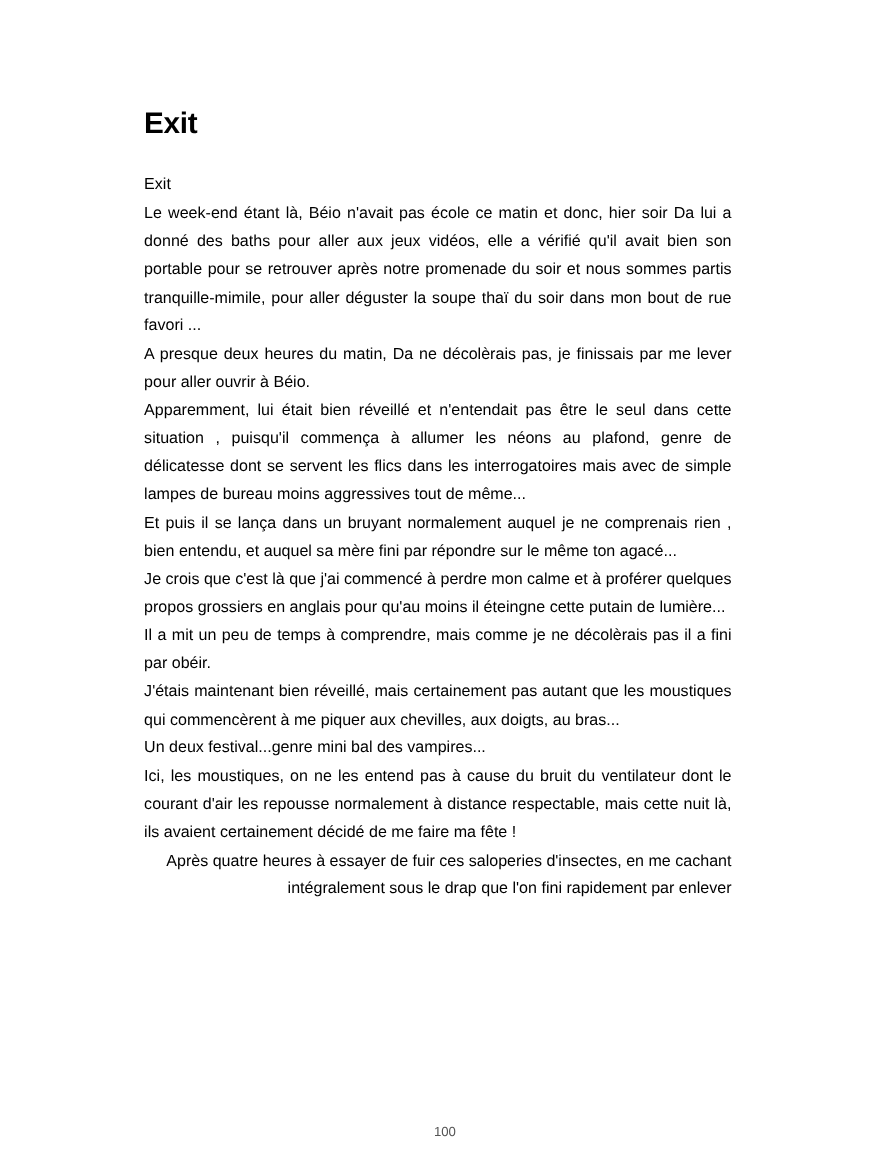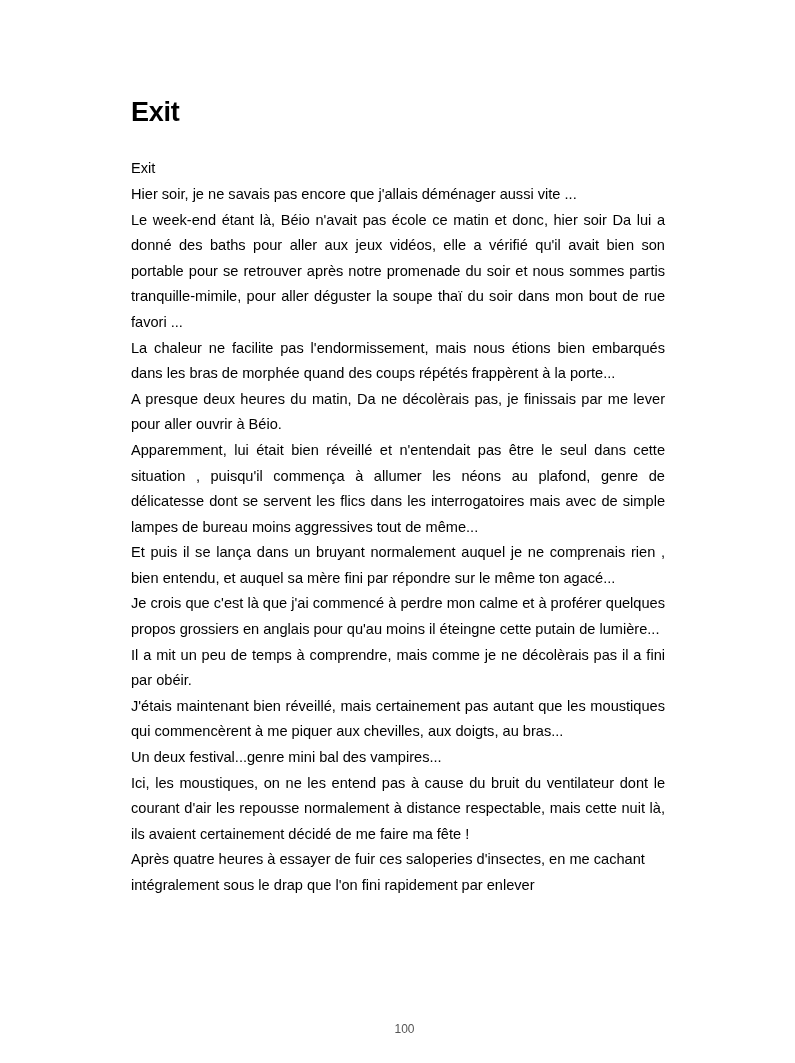--- a/index.html
+++ b/index.html
@@ -37,21 +37,21 @@
     text-justify: inter-word;
     width: 534px;
     font-family: "Liberation Sans", sans-serif;
   }
   .body-text p {
     margin: 0;
     padding: 0;
     text-align: justify;
   }
   .body-text p:last-child {
-    text-align: left;
+    text-align: right;
   }
   .page-number {
     position: absolute;
     left: 14px;
     right: 0;
     bottom: 27px;
     text-align: center;
     font-size: 12px;
     color: #555555;
     font-family: "Liberation Sans", sans-serif;
@@ -59,23 +59,21 @@
 </style>
 </head>
 <body>
 
 <div class="page">
 
   <h1 class="doc-title">Exit</h1>
 
   <div class="body-text">
     <p>Exit</p>
-    <p>Hier soir, je ne savais pas encore que j'allais déménager aussi vite ...</p>
     <p>Le week-end étant là, Béio n'avait pas école ce matin et donc,  hier soir Da lui a donné des baths pour aller aux jeux vidéos, elle a vérifié qu'il avait bien son portable pour se retrouver après notre promenade du soir et nous sommes partis tranquille-mimile, pour aller déguster la soupe thaï du soir dans mon bout de rue favori ...</p>
-    <p>La chaleur ne facilite pas l'endormissement, mais nous étions bien embarqués dans les bras de morphée quand des coups répétés frappèrent à la porte...</p>
     <p>A presque deux heures du matin, Da ne décolèrais pas, je finissais par me lever pour aller ouvrir à Béio.</p>
     <p>Apparemment, lui était bien réveillé et n'entendait pas être le seul dans cette situation , puisqu'il commença à allumer les néons au plafond, genre de délicatesse dont se servent les flics dans les interrogatoires mais avec de simple lampes de bureau moins aggressives tout de même...</p>
     <p>Et puis il se lança dans un bruyant normalement auquel je ne comprenais rien , bien entendu, et auquel sa mère fini par répondre sur le même ton agacé...</p>
     <p>Je crois que c'est là que j'ai commencé à perdre mon calme et à proférer quelques propos grossiers en anglais pour qu'au moins il éteingne cette putain de lumière...</p>
     <p>Il a mit un peu de temps à comprendre, mais comme je ne décolèrais pas il a fini par obéir.</p>
     <p>J'étais maintenant bien réveillé, mais certainement pas autant que les moustiques qui commencèrent à me piquer aux chevilles, aux doigts, au bras...</p>
     <p>Un deux festival...genre mini bal des vampires...</p>
     <p>Ici, les moustiques, on ne les entend pas à cause du bruit du ventilateur dont le courant d'air les repousse normalement à distance respectable, mais cette nuit là, ils avaient certainement décidé de me faire ma fête !</p>
     <p>Après quatre heures à essayer de fuir ces saloperies d'insectes, en me cachant intégralement sous le drap que l'on fini rapidement par enlever</p>
   </div>

